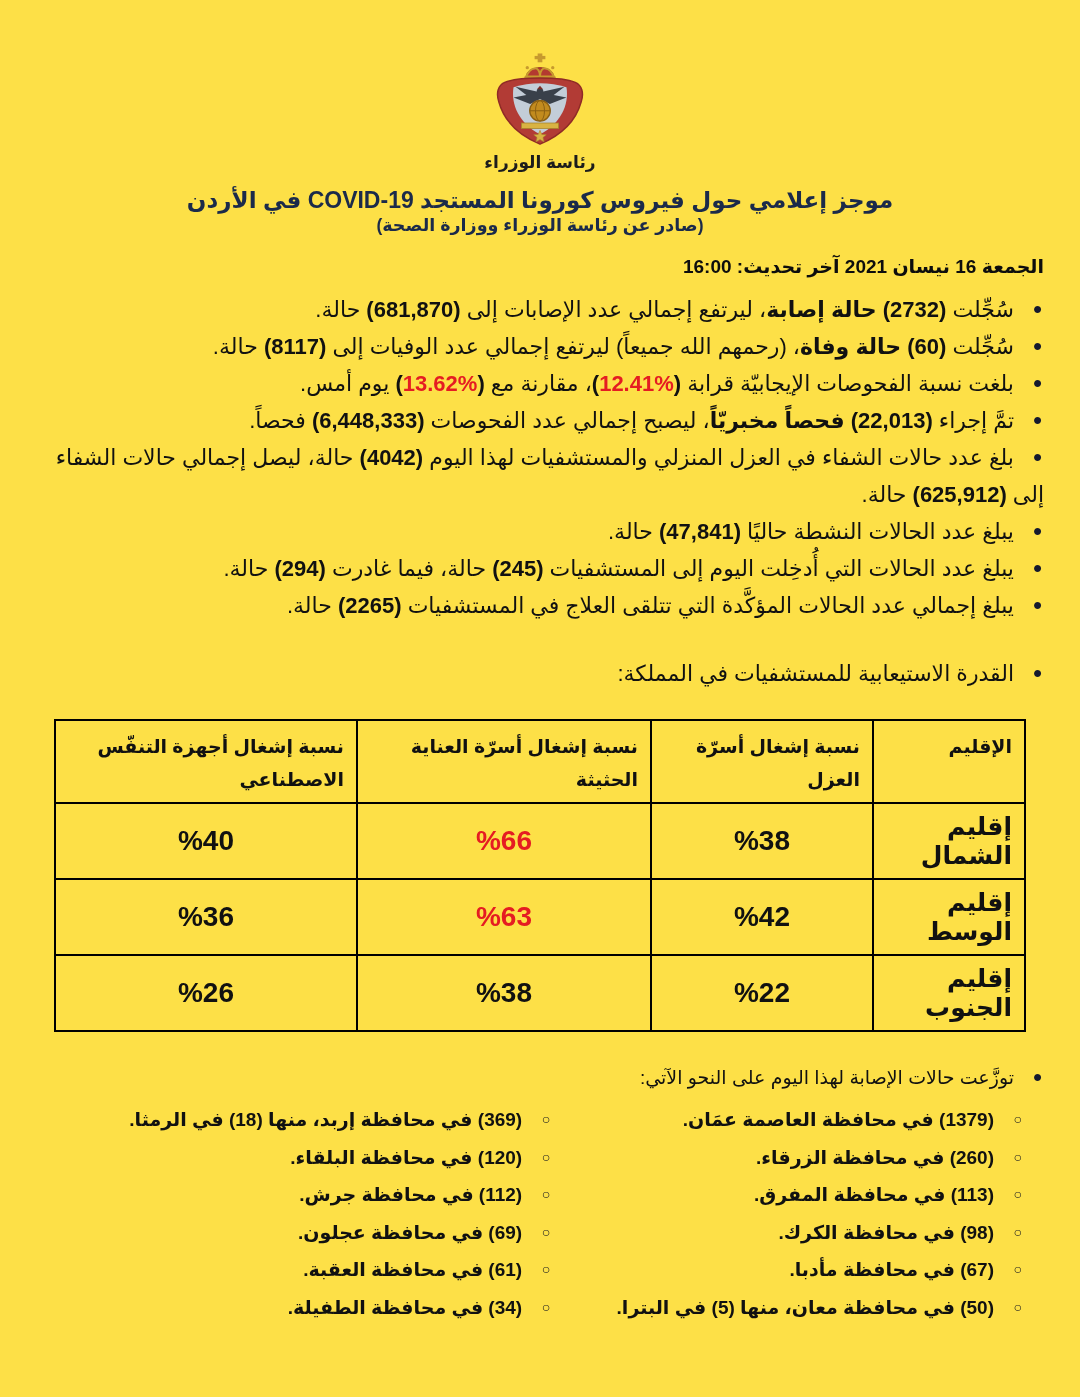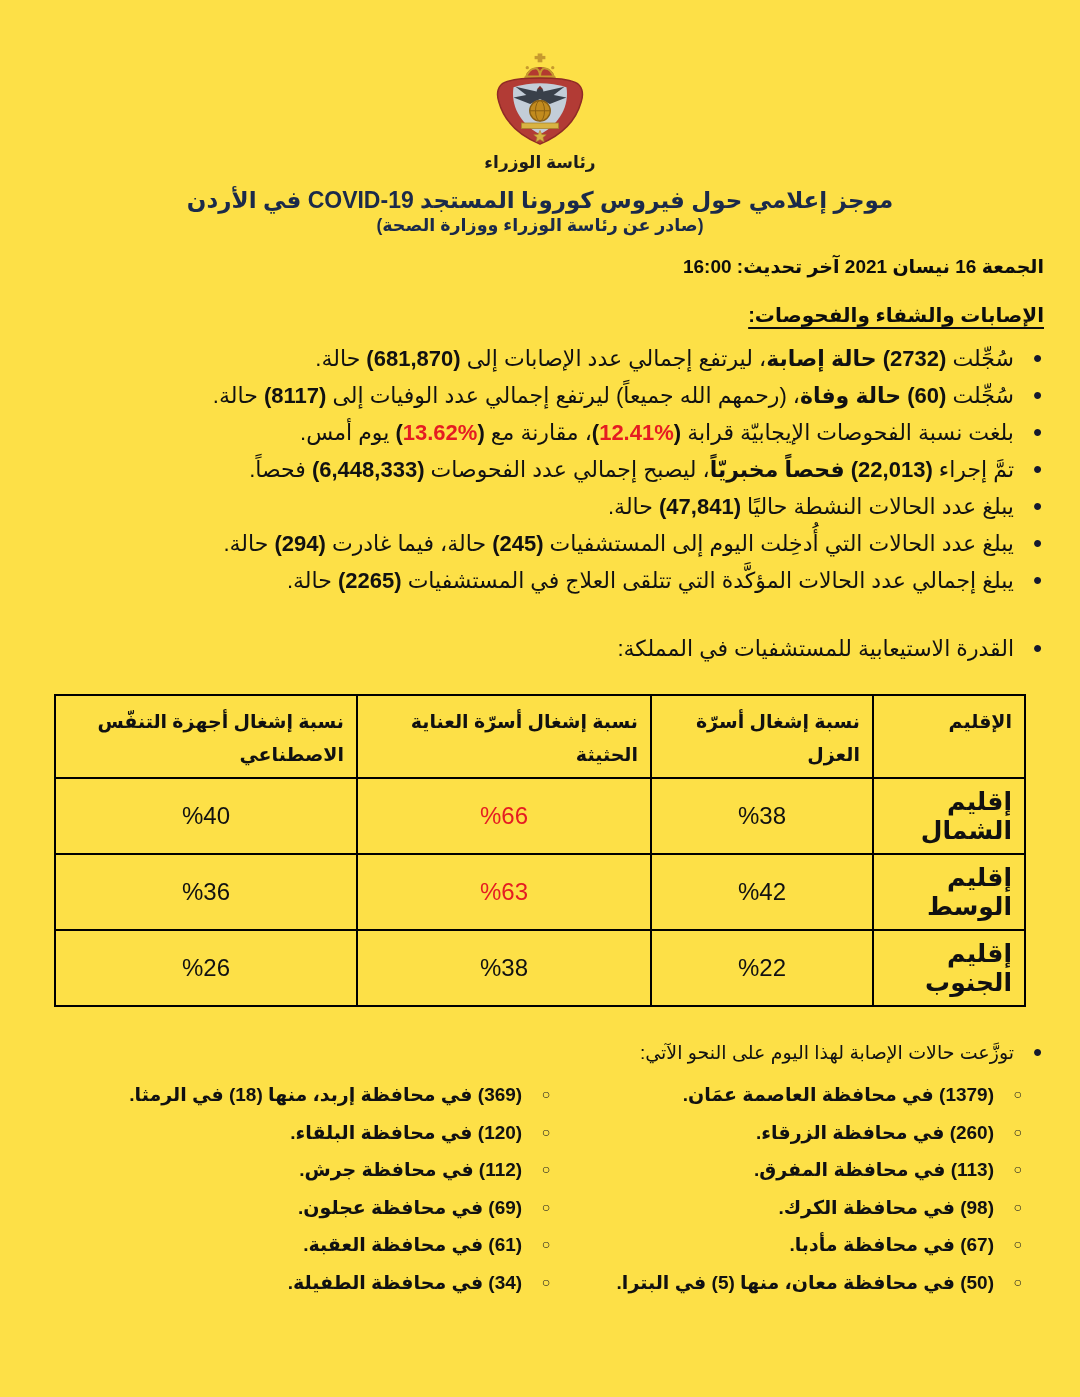--- a/index.html
+++ b/index.html
@@ -54,21 +54,21 @@
   table{
     border-collapse:collapse;table-layout:fixed;
     width:970px;margin:27px 18px 0 0;
   }
   th,td{border:2px solid var(--border);}
   th{
     font-size:19px;font-weight:700;text-align:right;vertical-align:top;
     padding:9px 12px 6px 6px;line-height:33px;height:76px;
   }
   td{
-    font-size:24px;font-weight:400;text-align:center;
+    font-size:28px;font-weight:700;text-align:center;
     padding:8px 8px;height:46px;vertical-align:middle;
   }
   td.region-cell{text-align:right;font-weight:700;font-size:25px;padding-right:12px;}
   td.cell-red{color:var(--red);}
   
   .dist-intro{
     position:relative;margin-top:27px;font-size:19px;line-height:37px;text-indent:30px;
   }
   .dist-intro::before{
     content:"\2022";position:absolute;right:2px;top:0;font-size:26px;color:#15192e;text-indent:0;
@@ -115,27 +115,27 @@
 
       <path d="M60,80 L61.9,84.2 L66.4,84.4 L63,87.4 L64.2,91.8 L60,89.4 L55.8,91.8 L57,87.4 L53.6,84.4 L58.1,84.2 Z" fill="#d9b342" stroke="#a8842a" stroke-width="0.6"></path>
     </svg>
     <div class="logo-caption">رئاسة الوزراء</div>
   </div>
 
   <div class="doc-title">موجز إعلامي حول فيروس كورونا المستجد COVID-19 في الأردن</div>
   <div class="doc-subtitle">(صادر عن رئاسة الوزراء ووزارة الصحة)</div>
   <div class="date-line">الجمعة 16 نيسان 2021 آخر تحديث: 16:00</div>
 
-  <div class="section-heading">الإصابات والشفاء والفحوصات:</div>
 
   <ul class="main-bullets">
     <li><span><span>سُجِّلت </span><span class="seg-b">(2732) حالة إصابة</span><span>، ليرتفع إجمالي عدد الإصابات إلى </span><span class="seg-b">(681,870)</span><span> حالة.</span></span></li>
     <li><span><span>سُجِّلت </span><span class="seg-b">(60) حالة وفاة</span><span>، (رحمهم الله جميعاً) ليرتفع إجمالي عدد الوفيات إلى </span><span class="seg-b">(8117)</span><span> حالة.</span></span></li>
     <li><span><span>بلغت نسبة الفحوصات الإيجابيّة قرابة </span><span class="seg-b">(</span><span class="seg-r">%12.41</span><span class="seg-b">)</span><span>، مقارنة مع </span><span class="seg-b">(</span><span class="seg-r">%13.62</span><span class="seg-b">)</span><span> يوم أمس.</span></span></li>
     <li><span><span>تمَّ إجراء </span><span class="seg-b">(22,013) فحصاً مخبريّاً</span><span>، ليصبح إجمالي عدد الفحوصات </span><span class="seg-b">(6,448,333)</span><span> فحصاً.</span></span></li>
+    <li><span><span>بلغ عدد حالات الشفاء في العزل المنزلي والمستشفيات لهذا اليوم </span><span class="seg-b">(4042)</span><span> حالة، ليصل إجمالي حالات الشفاء إلى </span><span class="seg-b">(625,912)</span><span> حالة.</span></span></li>
     <li><span><span>يبلغ عدد الحالات النشطة حاليًا </span><span class="seg-b">(47,841)</span><span> حالة.</span></span></li>
     <li><span><span>يبلغ عدد الحالات التي أُدخِلت اليوم إلى المستشفيات </span><span class="seg-b">(245)</span><span> حالة، فيما غادرت </span><span class="seg-b">(294)</span><span> حالة.</span></span></li>
     <li><span><span>يبلغ إجمالي عدد الحالات المؤكَّدة التي تتلقى العلاج في المستشفيات </span><span class="seg-b">(2265)</span><span> حالة.</span></span></li>
     <li class="li-gap"><span>القدرة الاستيعابية للمستشفيات في المملكة:</span></li>
   </ul>
 
   <table>
     <colgroup>
       <col style="width:152px">
       <col style="width:222px">

